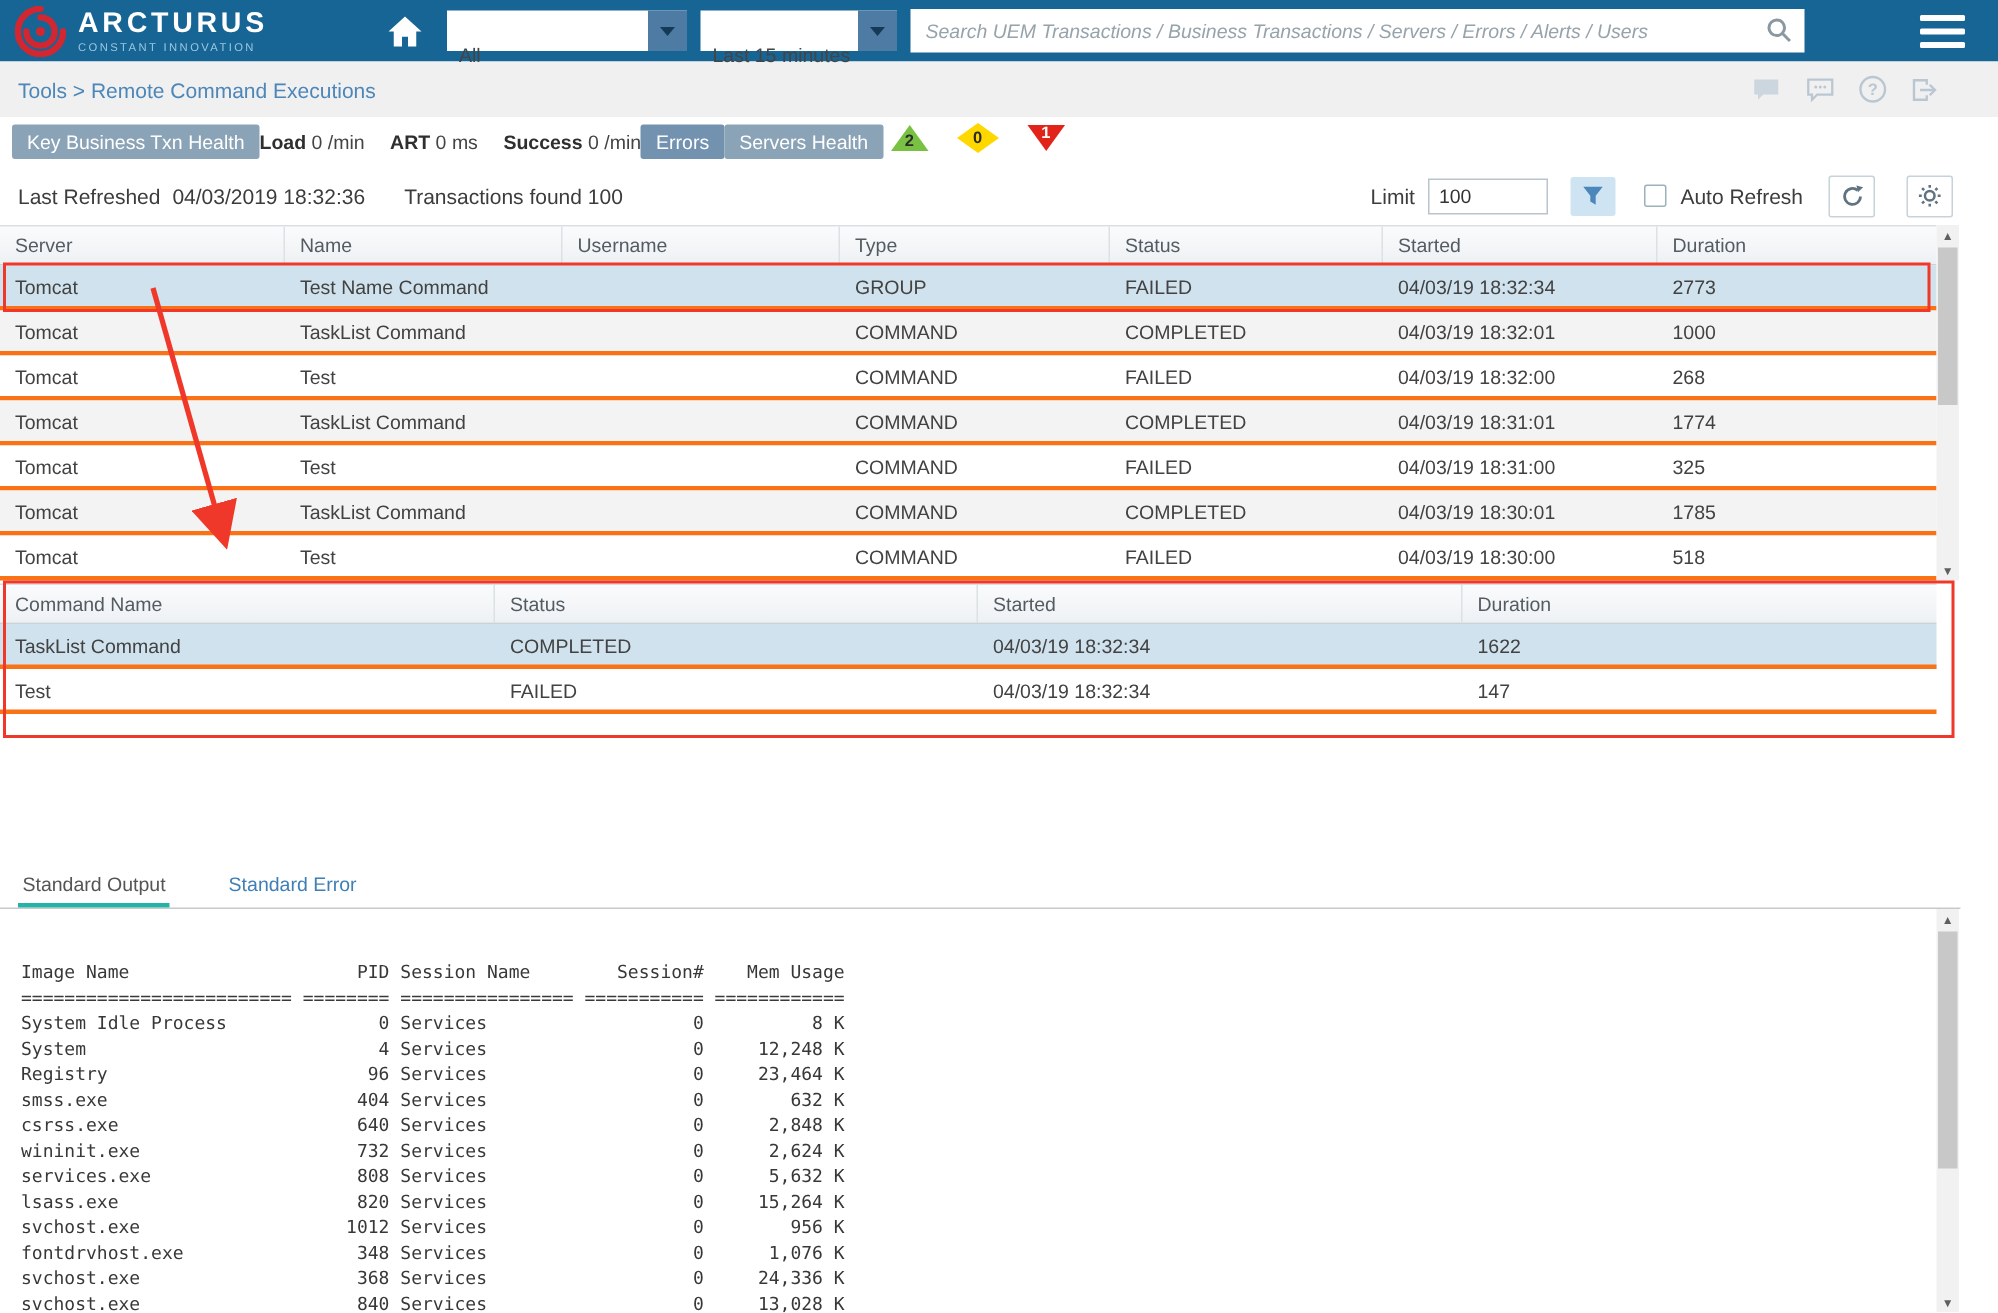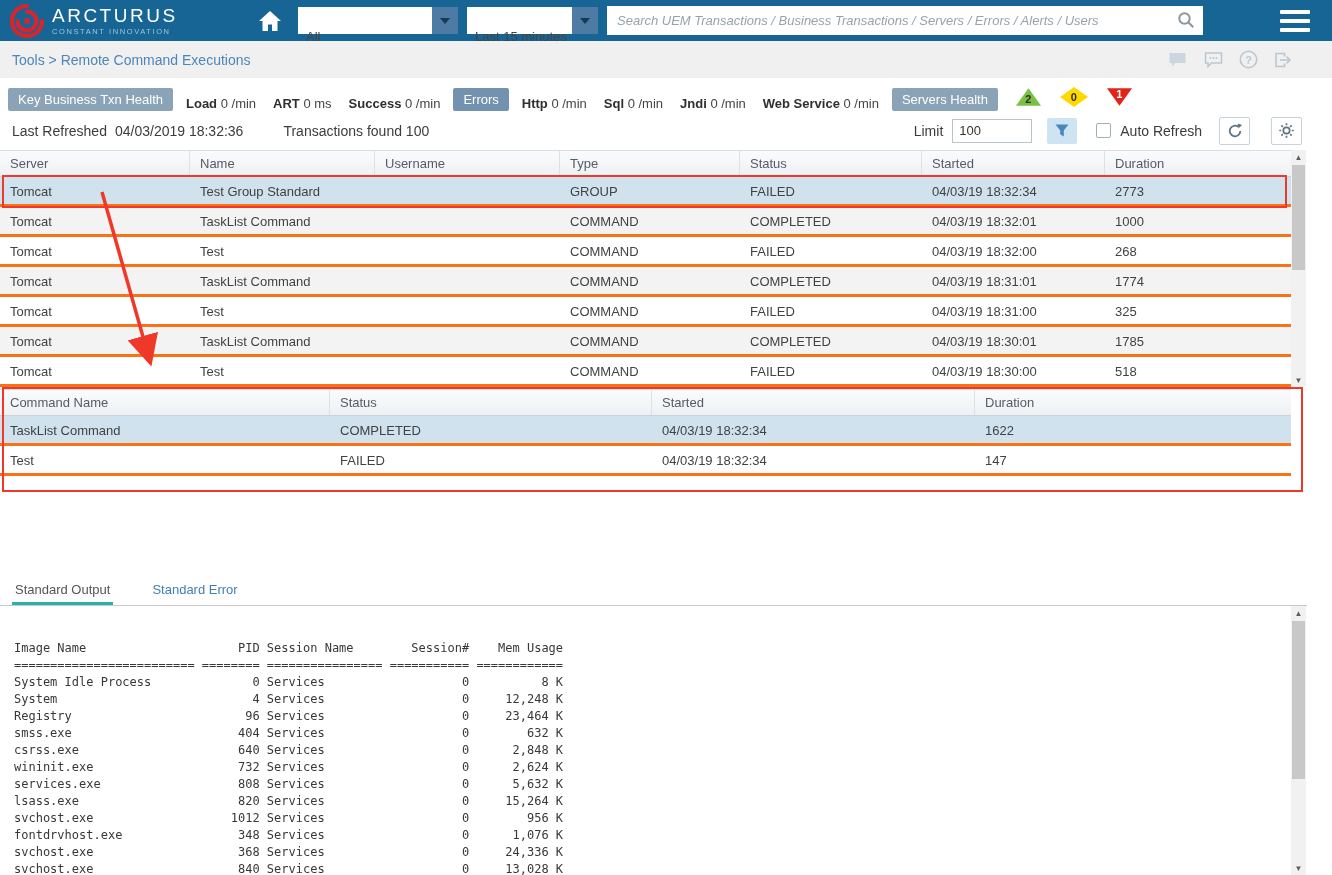--- a/index.html
+++ b/index.html
@@ -3,21 +3,21 @@
 <meta charset="utf-8">
 <style>
   * { margin:0; padding:0; box-sizing:border-box; }
   html,body { width:1332px; height:875px; overflow:hidden; background:#fff;
               font-family:"Liberation Sans", sans-serif; }
   .page { position:relative; width:1332px; height:875px; background:#fff; }
 
   
   .topbar { display:flex; align-items:center; height:41px; background:#176595; padding:0 22px 0 10px; }
   .logo { display:flex; align-items:center; gap:8px; width:186px; cursor:pointer; }
-  .logo-text .brand { color:#fff; font-size:19px; font-weight:normal; letter-spacing:2.5px; line-height:19px; }
+  .logo-text .brand { color:#fff; font-size:19px; font-weight:bold; letter-spacing:2.5px; line-height:19px; }
   .logo-text .tagline { color:#9cc6df; font-size:7.5px; letter-spacing:1.6px; margin-top:2px; }
   .home-btn { margin-left:62px; cursor:pointer; display:flex; align-items:center; }
   .dropdown { height:27px; background:#fff; display:flex; align-items:center; cursor:pointer; }
   .dropdown.scope { margin-left:16px; width:160px; }
   .dropdown.time  { margin-left:9px;  width:131px; }
   .dd-value { flex:1; font-size:13px; color:#444; padding-left:8px; white-space:nowrap; overflow:hidden;margin-top:32px; }
   .dd-arrow { width:26px; height:27px; background:#4d7ba3; display:flex; align-items:center; justify-content:center; flex:0 0 26px; }
   .dd-arrow::after { content:""; border-left:5px solid transparent; border-right:5px solid transparent; border-top:6px solid #143a57; }
   .searchbox { position:relative; margin-left:9px; width:596px; height:29px; background:#fff; }
   .search-input { width:100%; height:100%; border:none; outline:none; padding:0 34px 0 10px; font-size:13px; color:#333; font-family:"Liberation Sans",sans-serif; }
@@ -26,37 +26,37 @@
   .hamburger { margin-left:auto; display:flex; flex-direction:column; gap:5px; cursor:pointer; padding:4px 0; }
   .hamburger span { display:block; width:30px; height:4px; background:#fff; border-radius:1px; }
 
   
   .crumbbar { height:37px; background:#f0f0f0; display:flex; align-items:center; justify-content:space-between; padding:0 40px 0 12px; }
   .crumb { color:#4d86b8; font-size:14px; cursor:pointer; }
   .crumb-icons { display:flex; align-items:center; gap:15px; }
   .crumb-icons svg { cursor:pointer; }
 
   
-  .statsbar { height:33px; background:#fff; display:flex; align-items:flex-end; padding-left:8px; gap:13px; }
+  .statsbar { height:33px; background:#fff; display:flex; align-items:center; padding-left:8px; }
   .pill { border:none; color:#fff; font-size:13px; height:23px; line-height:23px; padding:0 10px; border-radius:2px; cursor:pointer; font-family:"Liberation Sans",sans-serif; }
   .pill.gray { background:#8ba3b6; }
   .pill.blue { background:#7292b0; }
   .metrics { display:flex; gap:17px; font-size:13px; color:#333; }
   .metric b { font-weight:bold; color:#2f2f2f; }
   .metric span { color:#444; }
   .health { display:flex; align-items:center; gap:17px; margin-left:4px; }
   .hind { position:relative; cursor:pointer; }
   .hnum { position:absolute; left:0; right:0; text-align:center; font-size:11px; font-weight:bold; color:#2c2c2c; }
   .hnum.n0 { top:6px; } .hnum.n1 { top:4px; } .hnum.n2 { top:1px; color:#fff; }
 
   
   .toolbar { height:39px; display:flex; align-items:center; justify-content:space-between; padding:0 30px 0 12px; }
   .tb-left { display:flex; align-items:center; font-size:14px; color:#3c3c3c; }
   .tb-val { margin-left:8px; }
-  .tb-found { margin-left:40px; }
+  .tb-found { margin-left:26px; }
   .tb-right { display:flex; align-items:center; gap:9px; font-size:14px; color:#3c3c3c; }
   .limit-input { width:80px; height:24px; border:1px solid #b9c4cc; padding:0 6px; font-size:13px; color:#333; font-family:"Liberation Sans",sans-serif; }
   .filter-btn { width:30px; height:26px; background:#cfe4f2; border:none; border-radius:2px; cursor:pointer; display:flex; align-items:center; justify-content:center; margin-left:6px; }
   .checkbox { width:15px; height:15px; background:#fff; border:1px solid #9db0bd; border-radius:2px; display:inline-block; cursor:pointer; margin-left:10px; }
   .icon-btn { width:31px; height:28px; background:#fff; border:1px solid #c8d2da; border-radius:2px; cursor:pointer; display:flex; align-items:center; justify-content:center; }
   .icon-btn.refresh { margin-left:8px; }
   .icon-btn.gear { margin-left:12px; }
 
   
   .table-wrap { position:relative; width:1306px; }
@@ -175,26 +175,20 @@
   </div>
 
   <div class="statsbar">
     <button class="pill gray">Key Business Txn Health</button>
     <div class="metrics" id="left-metrics">
         <span class="metric"><b>Load</b><span>&nbsp;0 /min</span></span>
         <span class="metric"><b>ART</b><span>&nbsp;0 ms</span></span>
         <span class="metric"><b>Success</b><span>&nbsp;0 /min</span></span>
       </div>
     <button class="pill blue">Errors</button>
-    <div class="metrics" id="right-metrics">
-        <span class="metric"><b>Http</b><span>&nbsp;0 /min</span></span>
-        <span class="metric"><b>Sql</b><span>&nbsp;0 /min</span></span>
-        <span class="metric"><b>Jndi</b><span>&nbsp;0 /min</span></span>
-        <span class="metric"><b>Web Service</b><span>&nbsp;0 /min</span></span>
-      </div>
     <button class="pill gray">Servers Health</button>
     <div class="health">
       <div class="hind">
         <svg width="27" height="20" viewBox="0 0 28 20">
           <polygon points="14,1 27,19 1,19" fill="#79c143"></polygon>
         </svg>
         <span class="hnum n0">2</span>
       </div>
       <div class="hind">
         <svg width="30" height="20" viewBox="0 0 30 20">
@@ -250,21 +244,21 @@
         <div class="hcell">Name</div>
         <div class="hcell">Username</div>
         <div class="hcell">Type</div>
         <div class="hcell">Status</div>
         <div class="hcell">Started</div>
         <div class="hcell">Duration</div>
       </div>
     <div id="txn-body">
         <div class="trow txn-grid selected">
           <div class="tcell">Tomcat</div>
-          <div class="tcell">Test Group Standard</div>
+          <div class="tcell">Test Name Command</div>
           <div class="tcell"></div>
           <div class="tcell">GROUP</div>
           <div class="tcell">FAILED</div>
           <div class="tcell">04/03/19 18:32:34</div>
           <div class="tcell">2773</div>
         </div>
         <div class="trow txn-grid alt">
           <div class="tcell">Tomcat</div>
           <div class="tcell">TaskList Command</div>
           <div class="tcell"></div>

